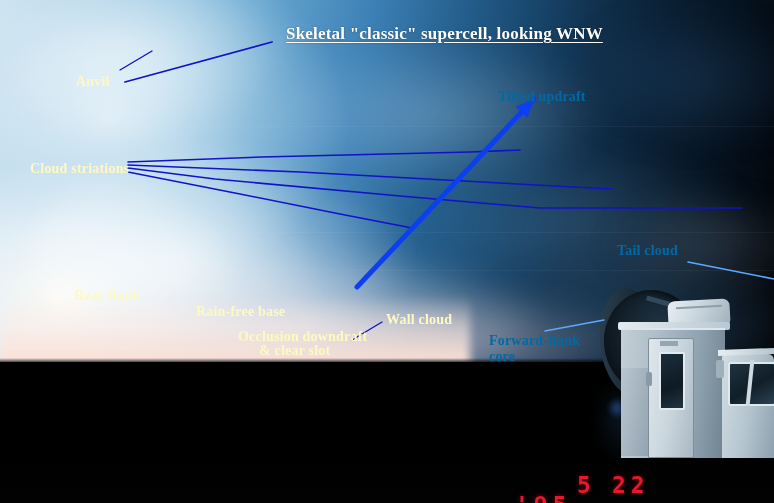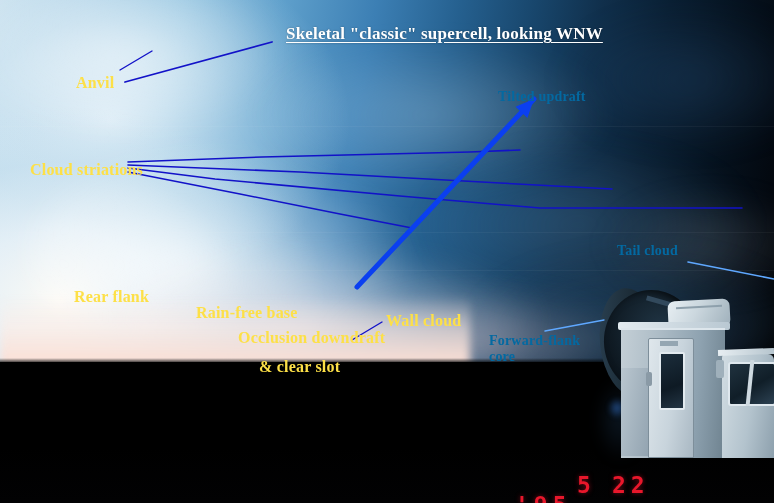--- a/index.html
+++ b/index.html
@@ -210,22 +210,22 @@
     letter-spacing: 0.2px;
   }
   .lbl-title {
     font-size: 17px;
     color: #ffffff;
     text-decoration: underline;
     text-underline-offset: 3px;
     text-shadow: 0 0 2px rgba(0,0,0,0.35);
   }
   .lbl-dark {
-    font-size: 16px;
-    color: #fde047;
+    font-size: 14px;
+    color: #fef9c3;
   }
   .lbl-bright {
     font-size: 14px;
     color: #0369a1;
   }
 
   
   .datestamp {
     position: absolute;
     color: #e8172b;
@@ -318,21 +318,21 @@
 
   <div id="labels">
       <div class="label lbl-dark" style="left: 76px; top: 74px;">Anvil</div>
       <div class="label lbl-dark" style="left: 8px; top: 161px; margin-left: 22px;">Cloud striations</div>
       <div class="label lbl-bright" style="left: 498px; top: 89px;">Tilted updraft</div>
       <div class="label lbl-bright" style="left: 617px; top: 243px;">Tail cloud</div>
       <div class="label lbl-dark" style="left: 74px; top: 288px;">Rear flank</div>
       <div class="label lbl-dark" style="left: 196px; top: 304px;">Rain-free base</div>
       <div class="label lbl-dark" style="left: 386px; top: 312px;">Wall cloud</div>
       <div class="label lbl-dark" style="left: 238px; top: 329px;">Occlusion downdraft</div>
-      <div class="label lbl-dark" style="left: 259px; top: 358px;">&amp; clear slot</div>
+      <div class="label lbl-dark" style="left: 259px; top: 343px;">&amp; clear slot</div>
       <div class="label lbl-bright" style="left: 489px; top: 333px;">Forward-flank</div>
       <div class="label lbl-bright" style="left: 489px; top: 349px;">core</div>
     </div>
 
   <div class="datestamp ds-year">'95</div>
   <div class="datestamp ds-month">5</div>
   <div class="datestamp ds-day">22</div>
 
 </div>
 

